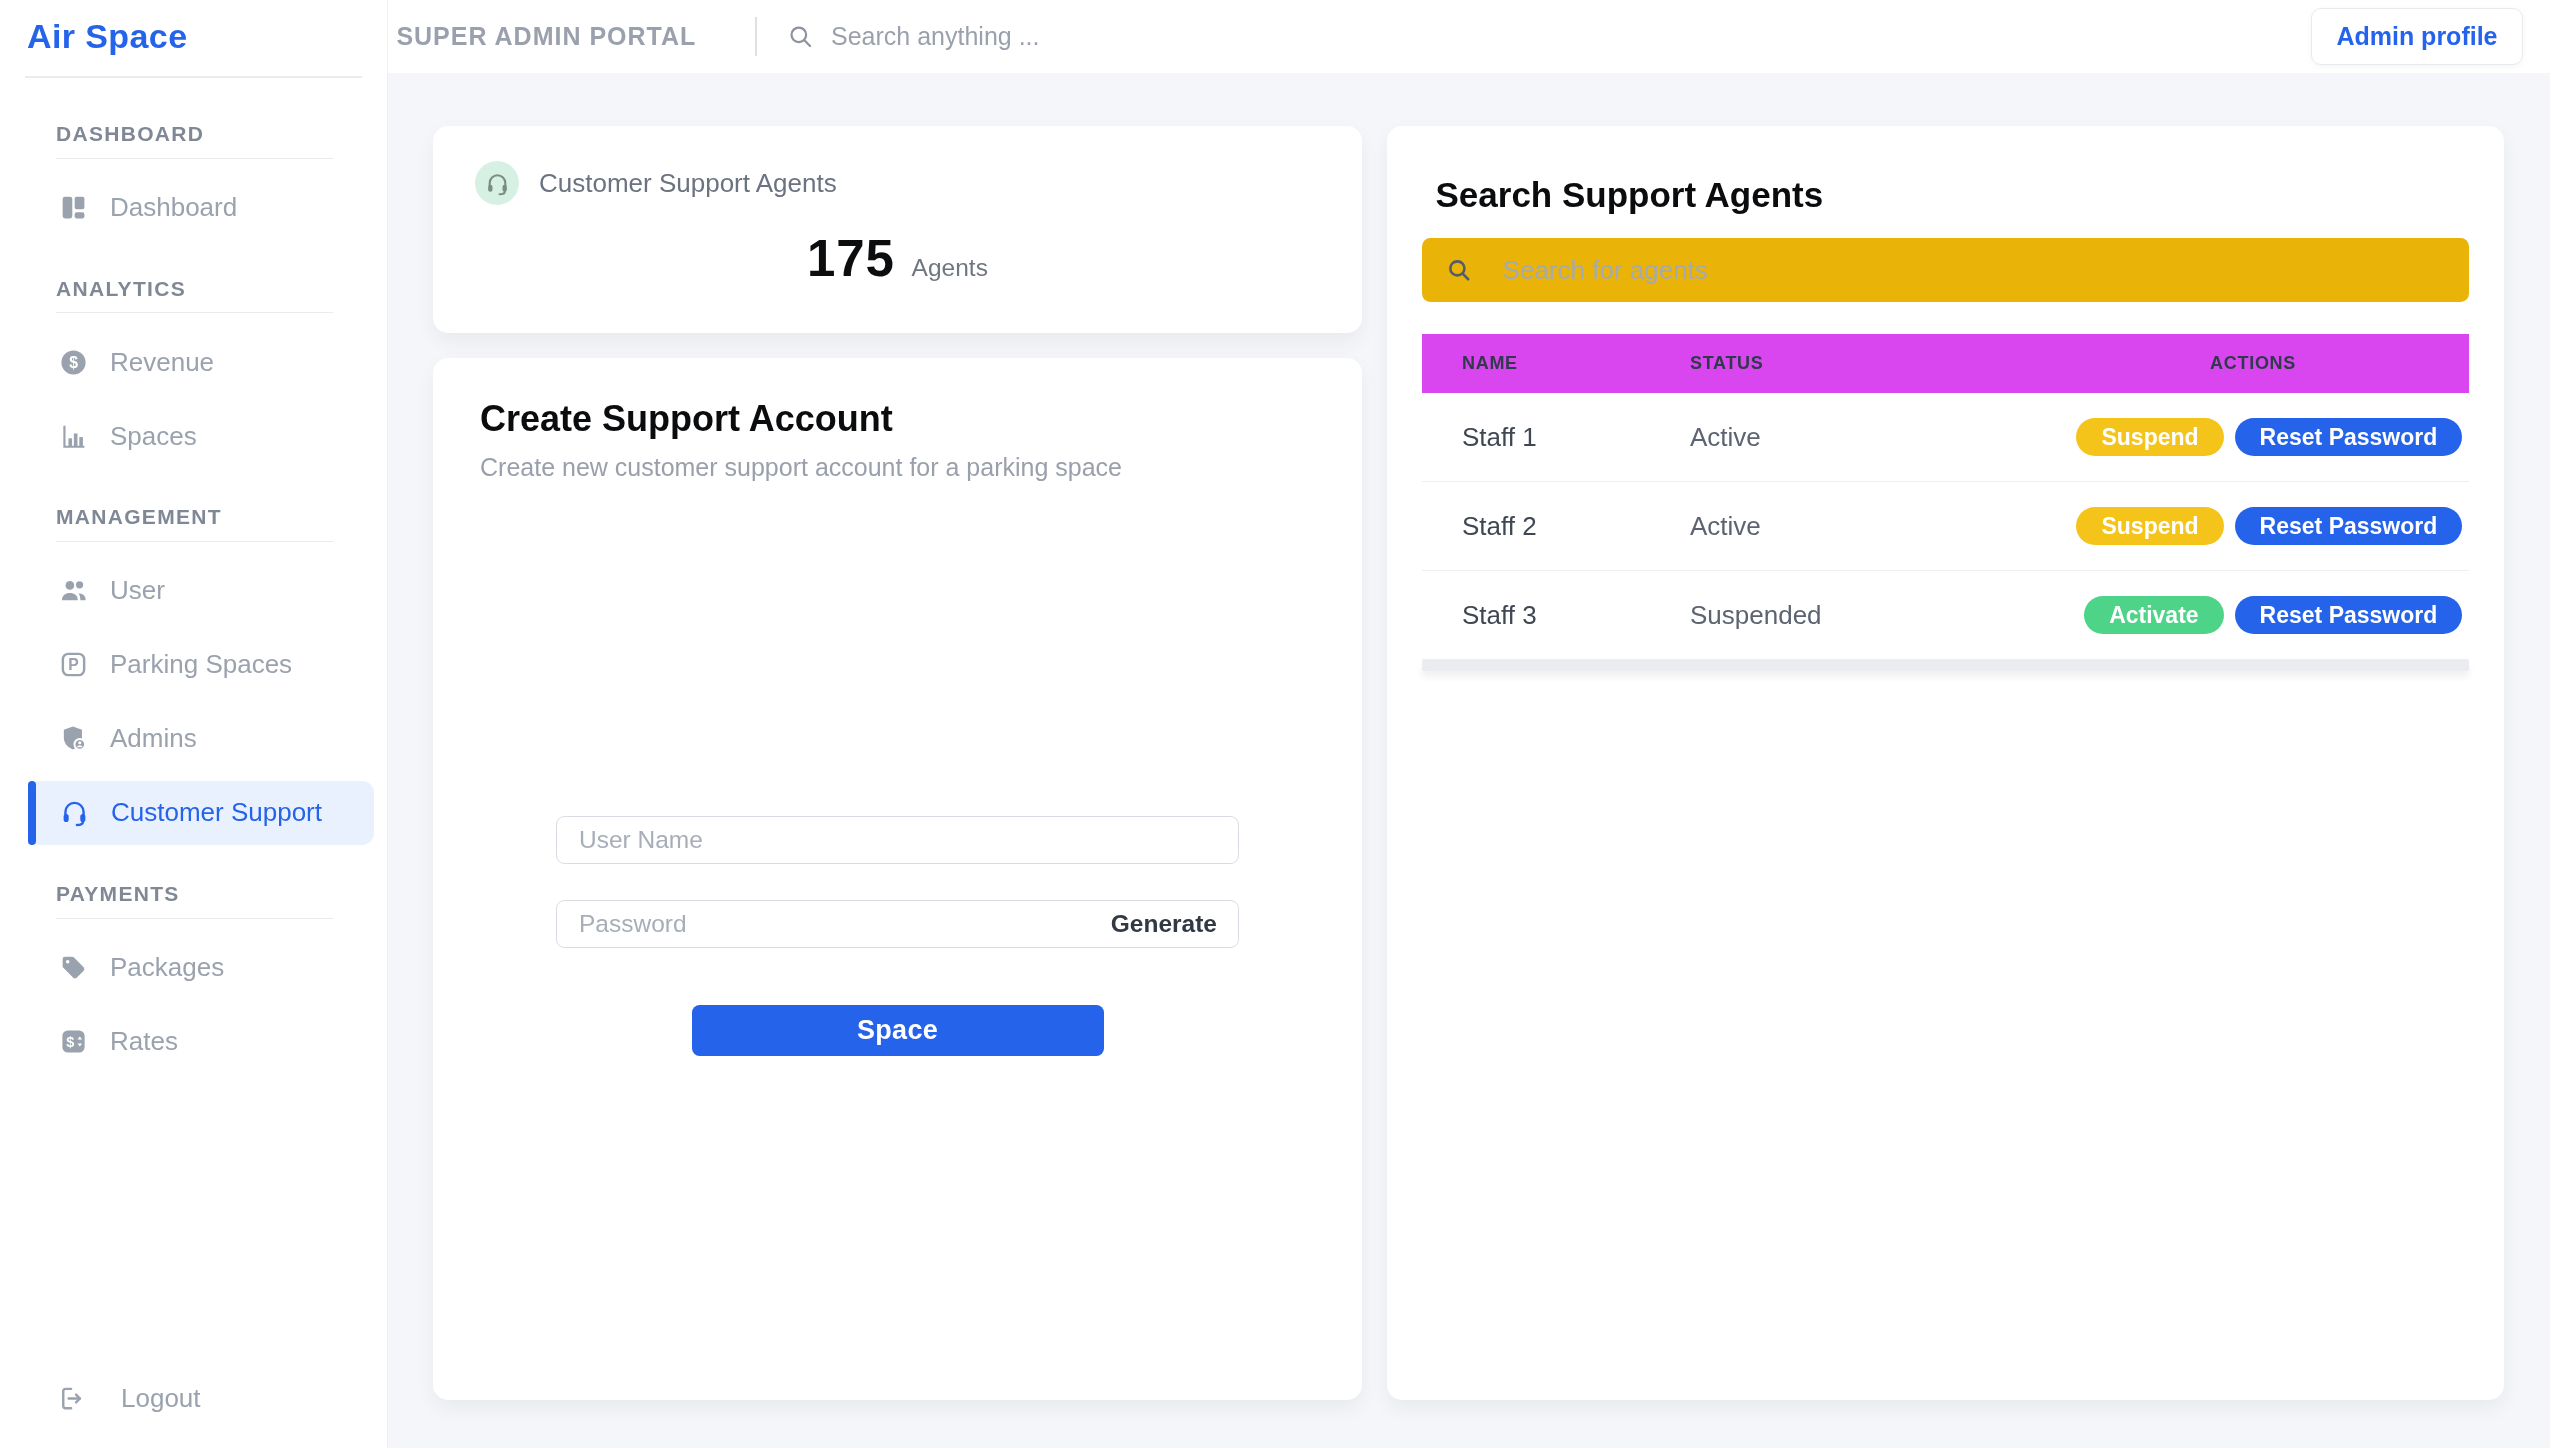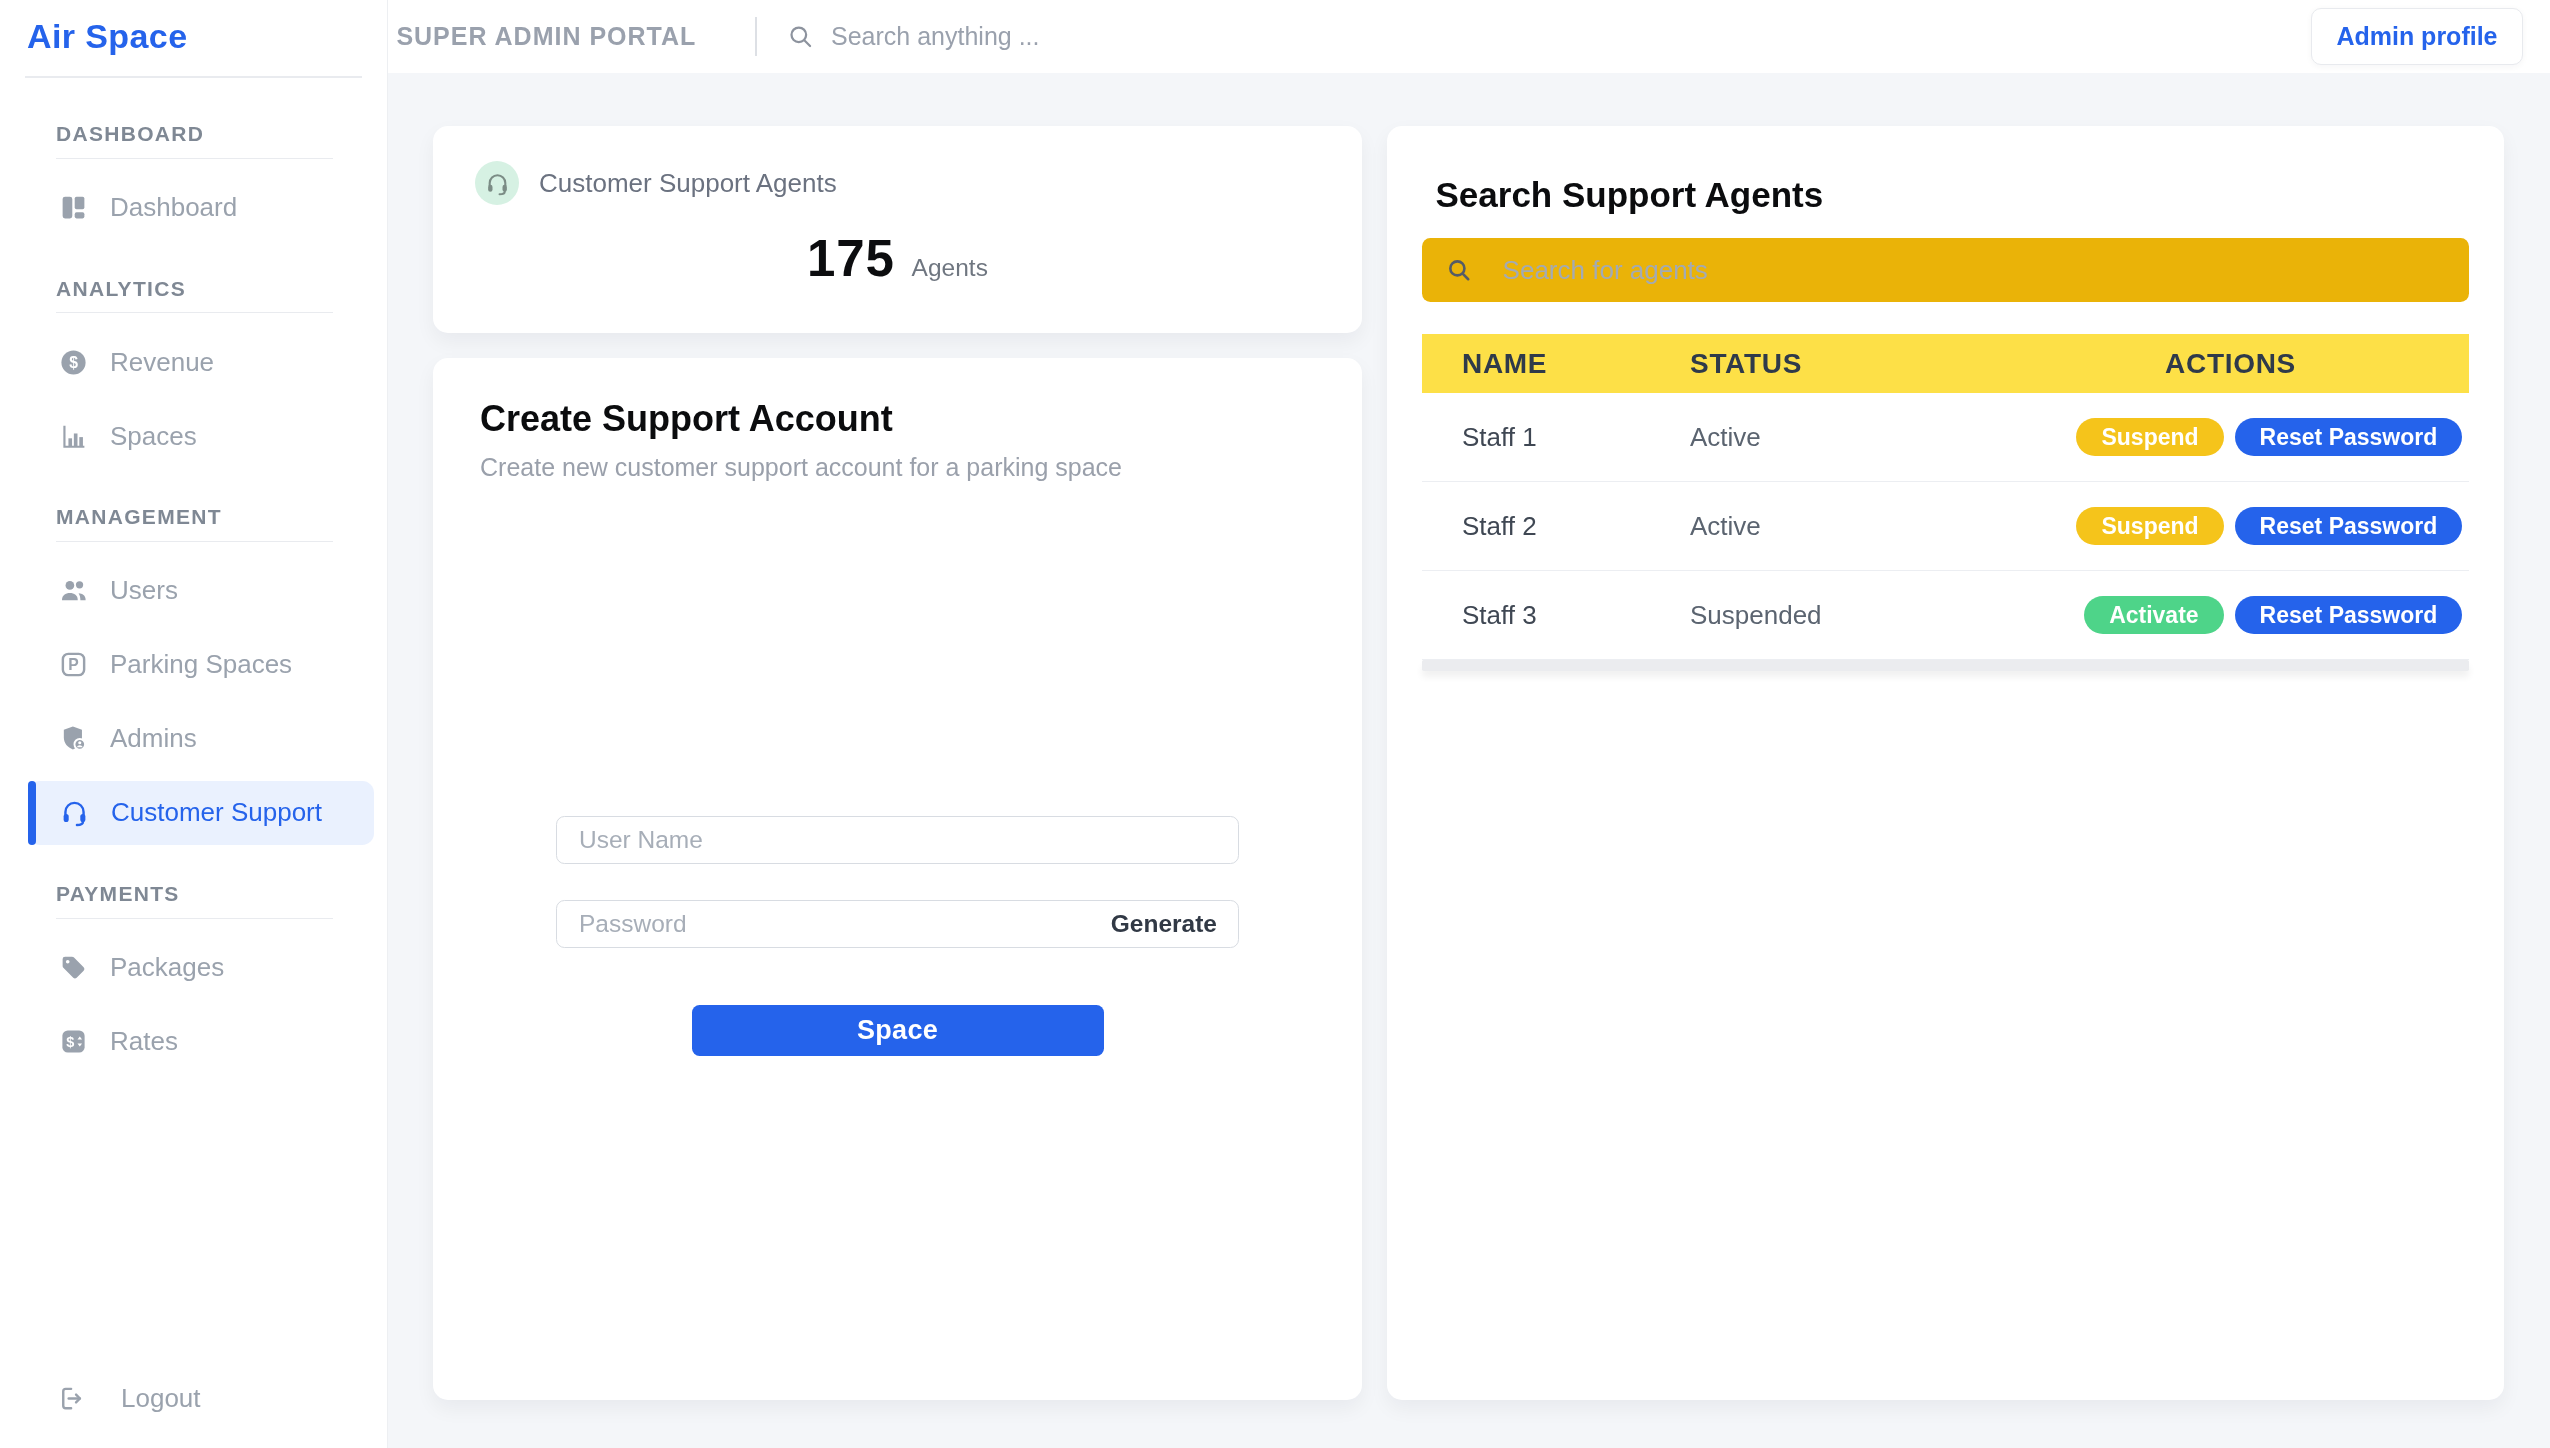--- a/index.html
+++ b/index.html
@@ -70,21 +70,21 @@
   .create-btn{margin:57px auto 0;display:block;width:412px;height:51px;background:var(--primary);border:none;border-radius:7.6px;color:#fff;font-size:27px;font-weight:bold;letter-spacing:0.3px;cursor:pointer;font-family:inherit;}
 
   
   .agents-panel{flex:1;padding:49px 35px 0 35px;display:flex;flex-direction:column;min-width:0;}
   .agents-title{font-size:35px;font-weight:bold;color:#0b0c0e;padding-left:13.5px;}
   .agents-search{margin-top:23px;height:64px;background:#eab308;border-radius:8.4px;display:flex;align-items:center;gap:31px;padding:0 23.6px;}
   .agents-search svg{width:26px;height:26px;color:#555c66;}
   .agents-search input{flex:1;border:none;outline:none;background:transparent;font-size:26px;color:#4b5563;font-family:inherit;}
   .agents-search input::placeholder{color:#a3aab4;}
   .agents-table{margin-top:32px;}
-  .thead{height:59px;background:#fde047;display:grid;grid-template-columns:228px 1fr auto;align-items:center;padding-left:40px;font-size:28px;font-weight:bold;color:#2f3a4a;letter-spacing:0.7px;}
+  .thead{height:59px;background:#d946ef;display:grid;grid-template-columns:228px 1fr auto;align-items:center;padding-left:40px;font-size:18px;font-weight:bold;color:#2f3a4a;letter-spacing:0.7px;}
   .thead .col-actions{justify-self:end;padding-right:173px;}
   .trow{height:89px;display:grid;grid-template-columns:228px 1fr auto;align-items:center;padding-left:40px;border-bottom:1.7px solid #eceef2;font-size:26px;}
   .trow:last-child{border-bottom:none;}
   .cell-name{color:#3f4753;}
   .cell-status{color:#5b6470;}
   .cell-actions{justify-self:end;display:flex;gap:11px;padding-right:6.7px;}
   .pill{height:38px;border-radius:19.4px;border:none;display:inline-flex;align-items:center;justify-content:center;padding:0 25px;font-size:23px;font-weight:bold;color:#fff;cursor:pointer;font-family:inherit;white-space:nowrap;}
   .pill.warning{background:var(--warning);}
   .pill.success{background:var(--success);}
   .pill.primary{background:var(--primary);}
@@ -140,21 +140,21 @@
       <div class="nav-section">
         <div class="section-label">MANAGEMENT</div>
         <div class="nav-items">
           <div class="nav-item">
             <svg viewBox="0 0 24 24" fill="currentColor">
                 <circle cx="9" cy="7.8" r="3.6"></circle>
                 <path d="M2.5 19.6c0-3.4 2.9-5.5 6.5-5.5s6.5 2.1 6.5 5.5v.4h-13z"></path>
                 <circle cx="17" cy="7.3" r="3"></circle>
                 <path d="M16.2 14.2c3.2.1 5.8 2.1 5.8 5v.8h-4.3c0-2.4-.5-4.3-1.5-5.8z"></path>
               </svg>
-            <span>Users</span>
+            <span>User</span>
           </div>
           <div class="nav-item">
             <svg viewBox="0 0 24 24" fill="none" stroke="currentColor" stroke-width="2" style="font-size:31px">
                 <rect x="3.2" y="3.2" width="17.6" height="17.6" rx="4.5"></rect>
                 <text x="12" y="16.6" text-anchor="middle" font-size="13" font-weight="bold" fill="currentColor" stroke="none">P</text>
               </svg>
             <span>Parking Spaces</span>
           </div>
           <div class="nav-item">
             <svg viewBox="0 0 24 24" fill="currentColor">

